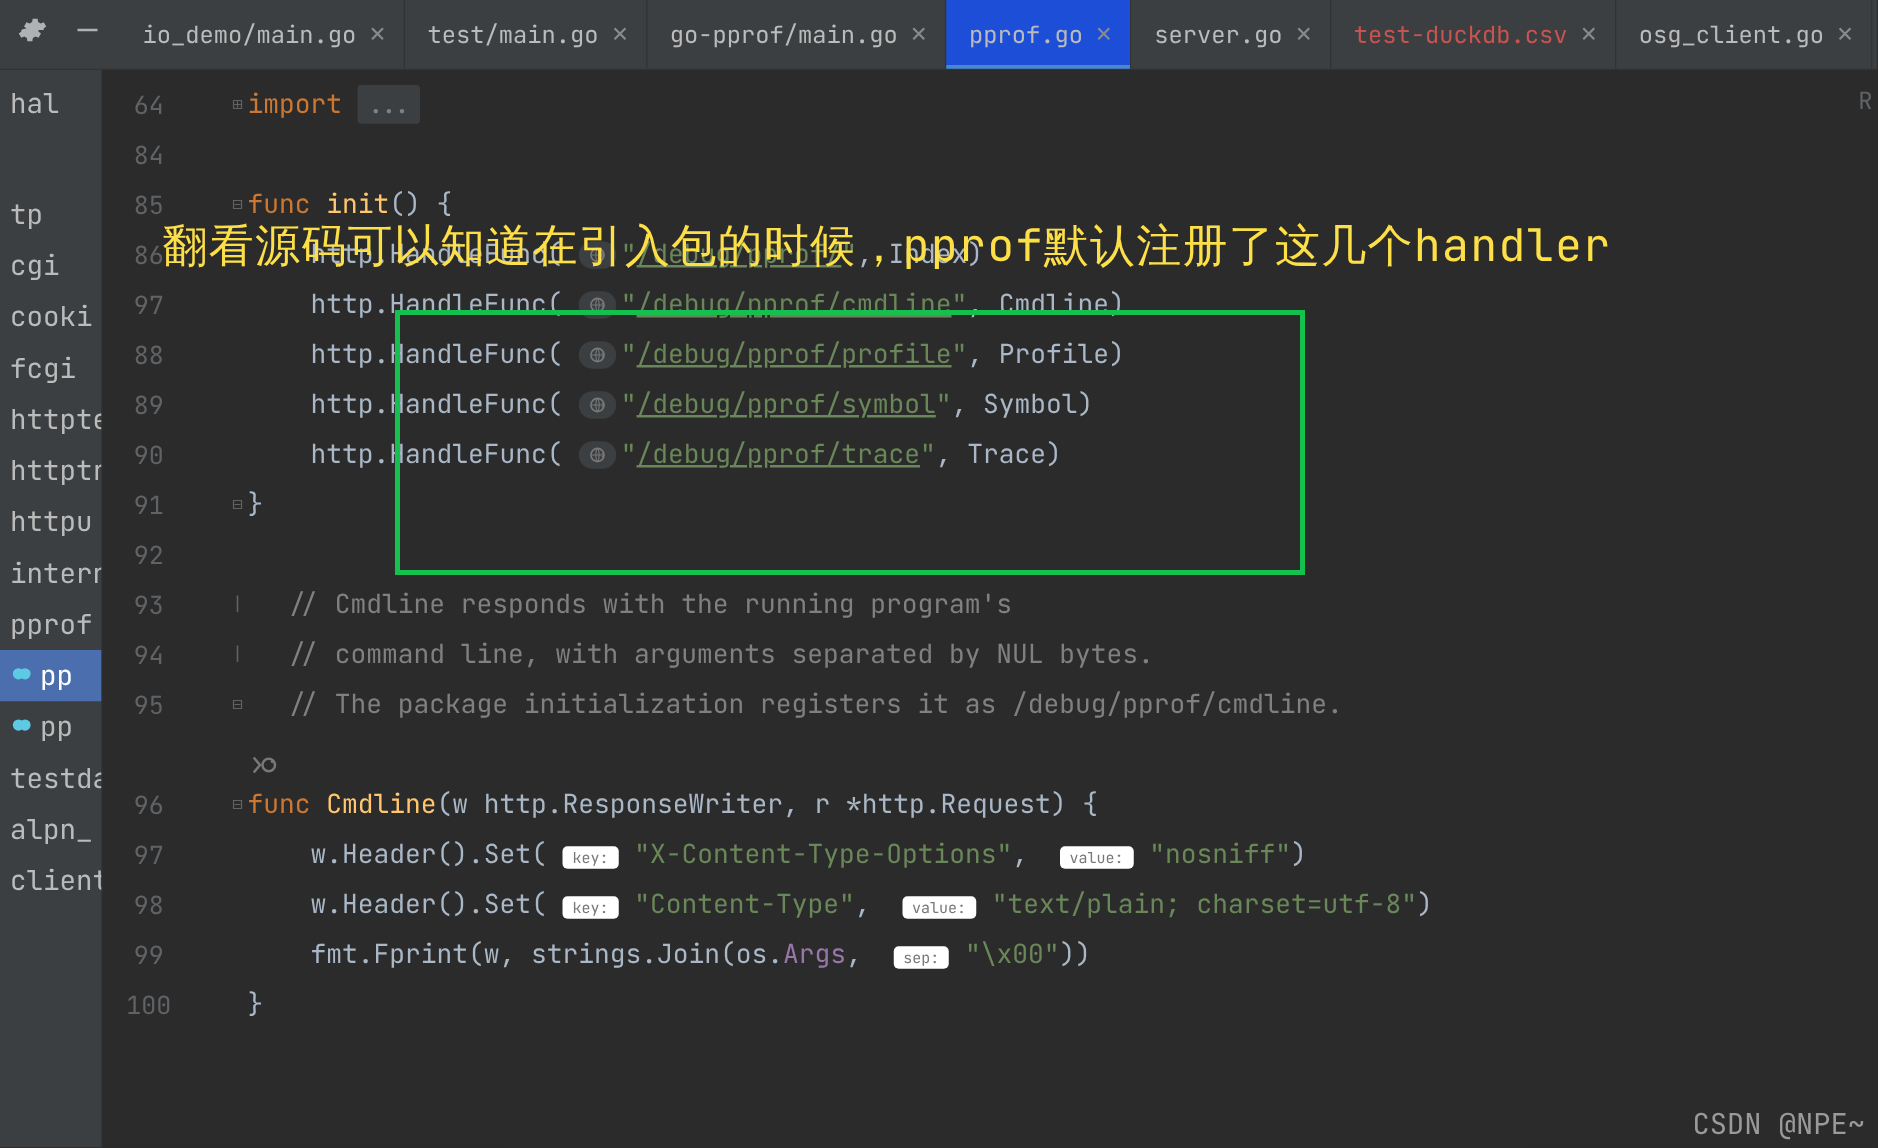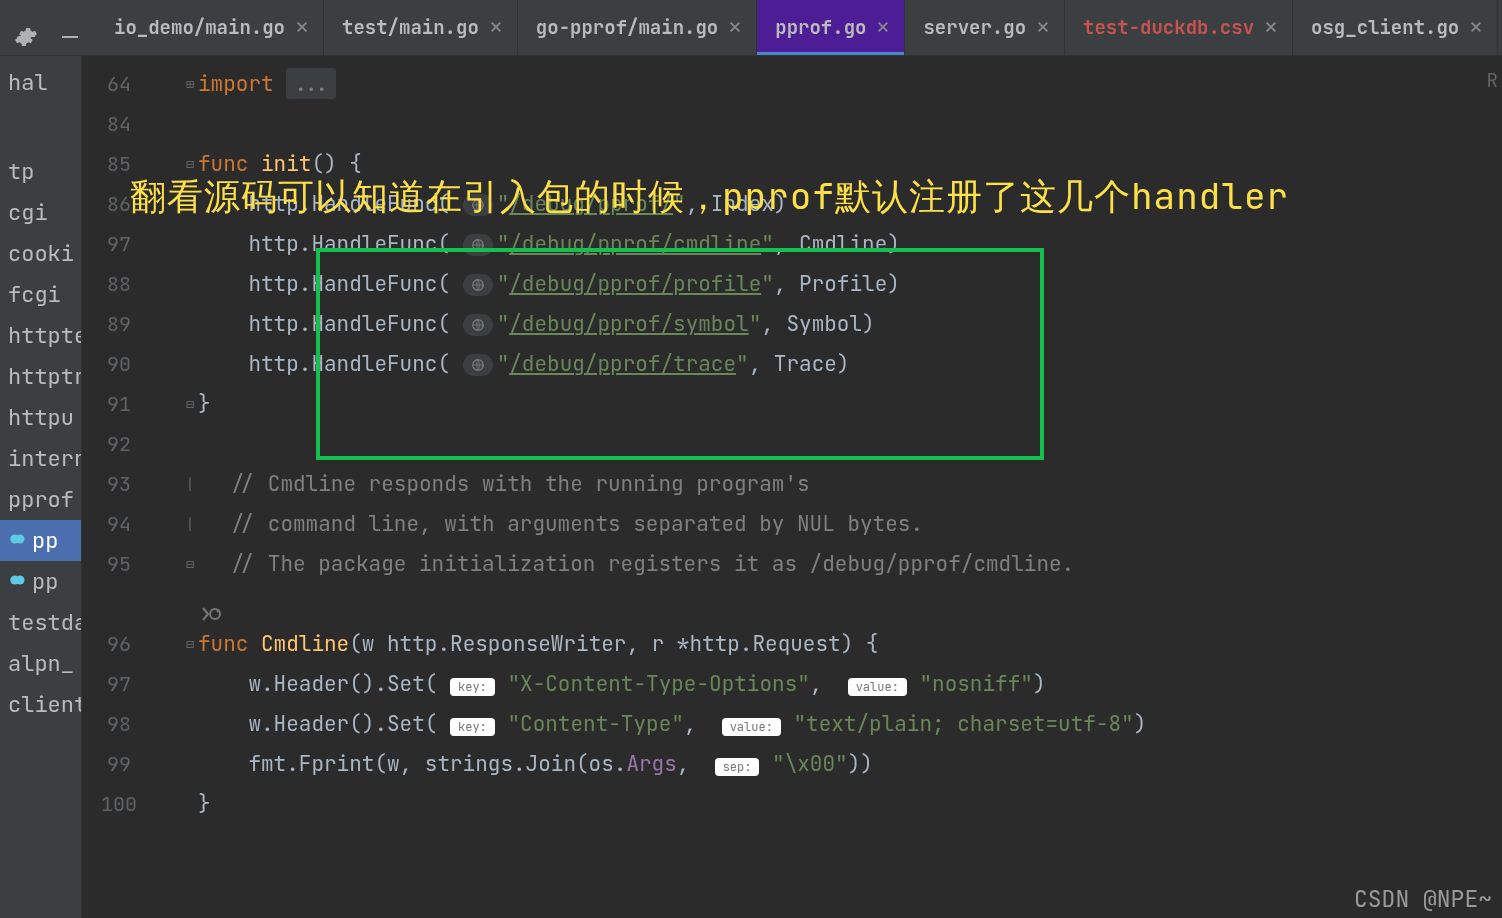--- a/index.html
+++ b/index.html
@@ -7,25 +7,24 @@
   background: #2b2b2b;
   font-family: "JetBrains Mono", Menlo, Consolas, monospace;
   font-size: 21px;
   color: #a9b7c6;
   overflow: hidden;
   width: 1502px;
   height: 918px;
 }
 .topbar {
   display: flex;
-  align-items: flex-end;
+  align-items: center;
   height: 56px;
   background: #3c3f41;
   border-bottom: 1px solid #323232;
-  font-weight: bold;
 }
 .topbar-icons {
   display: flex;
   gap: 20px;
   align-items: center;
   padding: 0 14px;
 }
 .gear, .minimize-icon {
   width: 24px; height: 24px; fill: #afb1b3;
 }
@@ -40,21 +39,21 @@
   align-items: center;
   gap: 10px;
   padding: 0 14px 0 18px;
   height: 100%;
   color: #bbbbbb;
   font-size: 19px;
   border-right: 1px solid #323232;
   position: relative;
 }
 .tab.active {
-  background: #4c1d95;
+  background: #1d4ed8;
 }
 .tab.active::after {
   content: "";
   position: absolute;
   left: 0; right: 0; bottom: -1px;
   height: 4px;
   background: #4a88c7;
 }
 .tab .close {
   width: 14px; height: 14px; fill: #8a8a8a;

